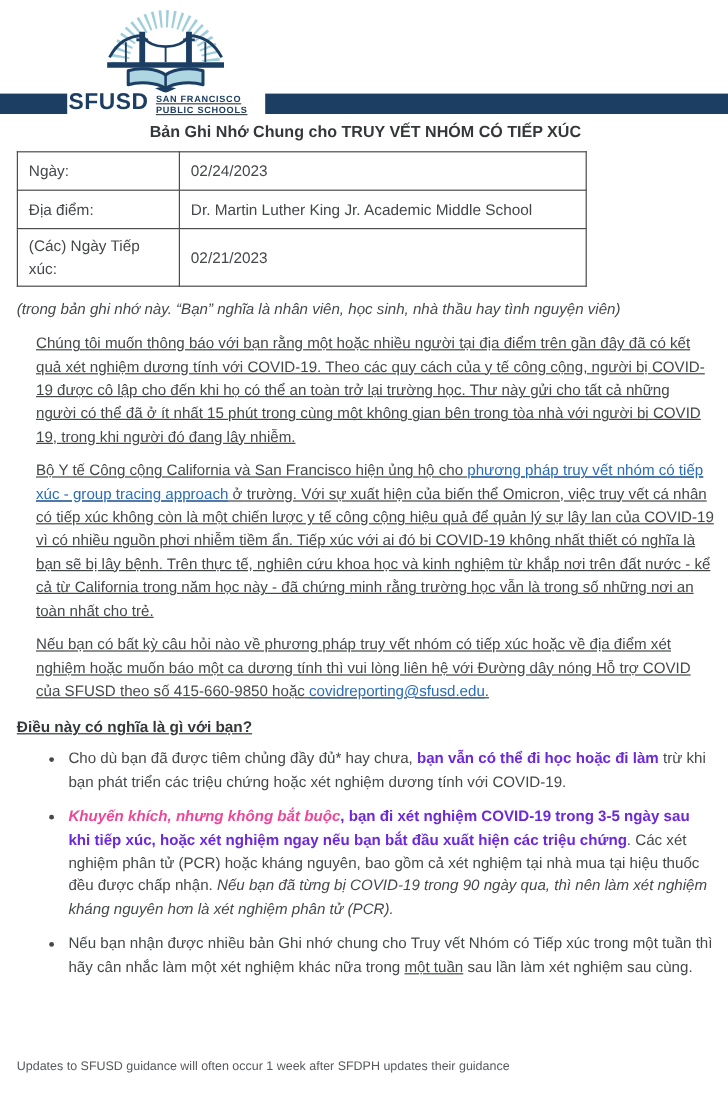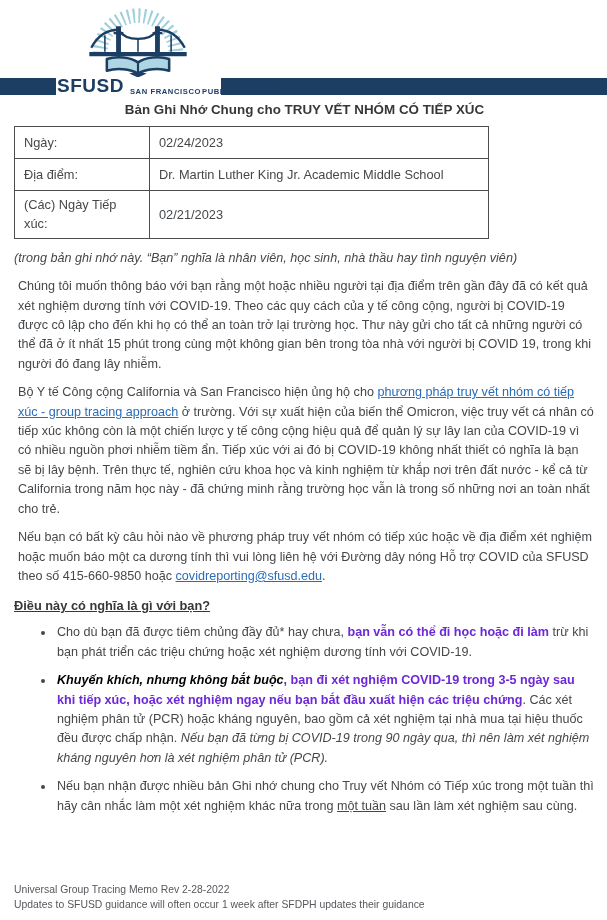--- a/index.html
+++ b/index.html
@@ -26,56 +26,56 @@
   .navbar{position:absolute;top:78px;height:17px;background:var(--navy);}
   .navbar.left{left:0;width:56px;}
   .navbar.right{left:221px;right:0;}
   .logo{position:absolute;left:57px;top:3px;width:162px;}
   .emblem{display:block;margin-left:32px;}
   .logo-row{display:flex;align-items:flex-end;gap:6px;margin-top:-2px;}
   .acronym{
     font-size:19px;font-weight:bold;color:var(--navy);
     letter-spacing:0.5px;line-height:22px;
   }
-  .logo-sub{display:flex;flex-direction:row;gap:1px;padding-bottom:1px;}
+  .logo-sub{display:flex;flex-direction:column;gap:1px;padding-bottom:1px;text-decoration:underline;}
   .logo-sub span{
     font-size:7.6px;font-weight:bold;color:var(--navy);
     letter-spacing:0.6px;line-height:8px;white-space:nowrap;
   }
   
   .content{padding:0 12px 0 14px;font-size:12.6px;line-height:19.4px;}
   .doc-title{
     text-align:center;font-size:13.4px;font-weight:bold;color:var(--text-dark);
     margin:1px 0 8px 0;line-height:17px;
   }
   table.info{
     border-collapse:collapse;width:475px;table-layout:fixed;
   }
   table.info td{
     border:1px solid #4d4d4d;font-size:12.8px;color:var(--text);
     padding:4px 9px;height:23px;vertical-align:middle;
   }
   td.lbl{width:116px;}
   .note{font-style:italic;margin:10px 0 0 0;}
-  p.body{margin:9px 0 0 4px;}
+  p.body{margin:9px 0 0 16px;text-decoration:underline;}
   a.doclink{color:var(--link);text-decoration:underline;cursor:pointer;}
   .section-heading{
     font-size:12.8px;font-weight:bold;color:var(--text-dark);
     text-decoration:underline;margin:10px 0 0 0;line-height:19px;
   }
   ul.main{
     list-style:disc;margin:8px 0 0 0;padding-left:41px;
   }
   ul.main > li{margin-bottom:9px;padding-left:2px;}
   ul.sub{
     list-style:circle;margin:7px 0 2px 0;padding-left:33px;
   }
   ul.sub > li{margin-bottom:2px;}
   b.bd{font-weight:bold;color:#6d28d9;}
-  .bi{font-weight:bold;font-style:italic;color:#000000;}
+  .bi{font-weight:bold;font-style:italic;color:#ec4899;}
   .it{font-style:italic;}
   .ul-plain{text-decoration:underline;margin-top:16px;}
   
   .footer{
     position:absolute;left:14px;top:883px;right:12px;
     font-size:10.4px;line-height:14.5px;color:var(--footer-gray);
   }
 </style>
 </head>
 <body>
@@ -157,17 +157,16 @@
       <li><span>Cho dù bạn đã được tiêm chủng đầy đủ* hay chưa, </span><b class="bd">bạn vẫn có thể đi học hoặc đi làm</b><span> trừ khi bạn phát triển các triệu chứng hoặc xét nghiệm dương tính với COVID-19.</span></li>
 
       <li><span class="bi">Khuyến khích, nhưng không bắt buộc</span><b class="bd">, bạn đi xét nghiệm COVID-19 trong 3-5 ngày sau khi tiếp xúc, hoặc xét nghiệm ngay nếu bạn bắt đầu xuất hiện các triệu chứng</b><span>. Các xét nghiệm phân tử (PCR) hoặc kháng nguyên, bao gồm cả xét nghiệm tại nhà mua tại hiệu thuốc đều được chấp nhận. </span><span class="it">Nếu bạn đã từng bị COVID-19 trong 90 ngày qua, thì nên làm xét nghiệm kháng nguyên hơn là xét nghiệm phân tử (PCR).</span>
       </li>
 
       <li><span>Nếu bạn nhận được nhiều bản Ghi nhớ chung cho Truy vết Nhóm có Tiếp xúc trong một tuần thì hãy cân nhắc làm một xét nghiệm khác nữa trong </span><span class="ul-plain">một tuần</span><span> sau lần làm xét nghiệm sau cùng.</span></li>
     </ul>
   </div>
 
   <div class="footer">
-    <div>Universal Group Tracing Memo Rev 2-28-2022</div>
     <div>Updates to SFUSD guidance will often occur 1 week after SFDPH updates their guidance</div>
   </div>
 
 </div>
 
 </body></html>

